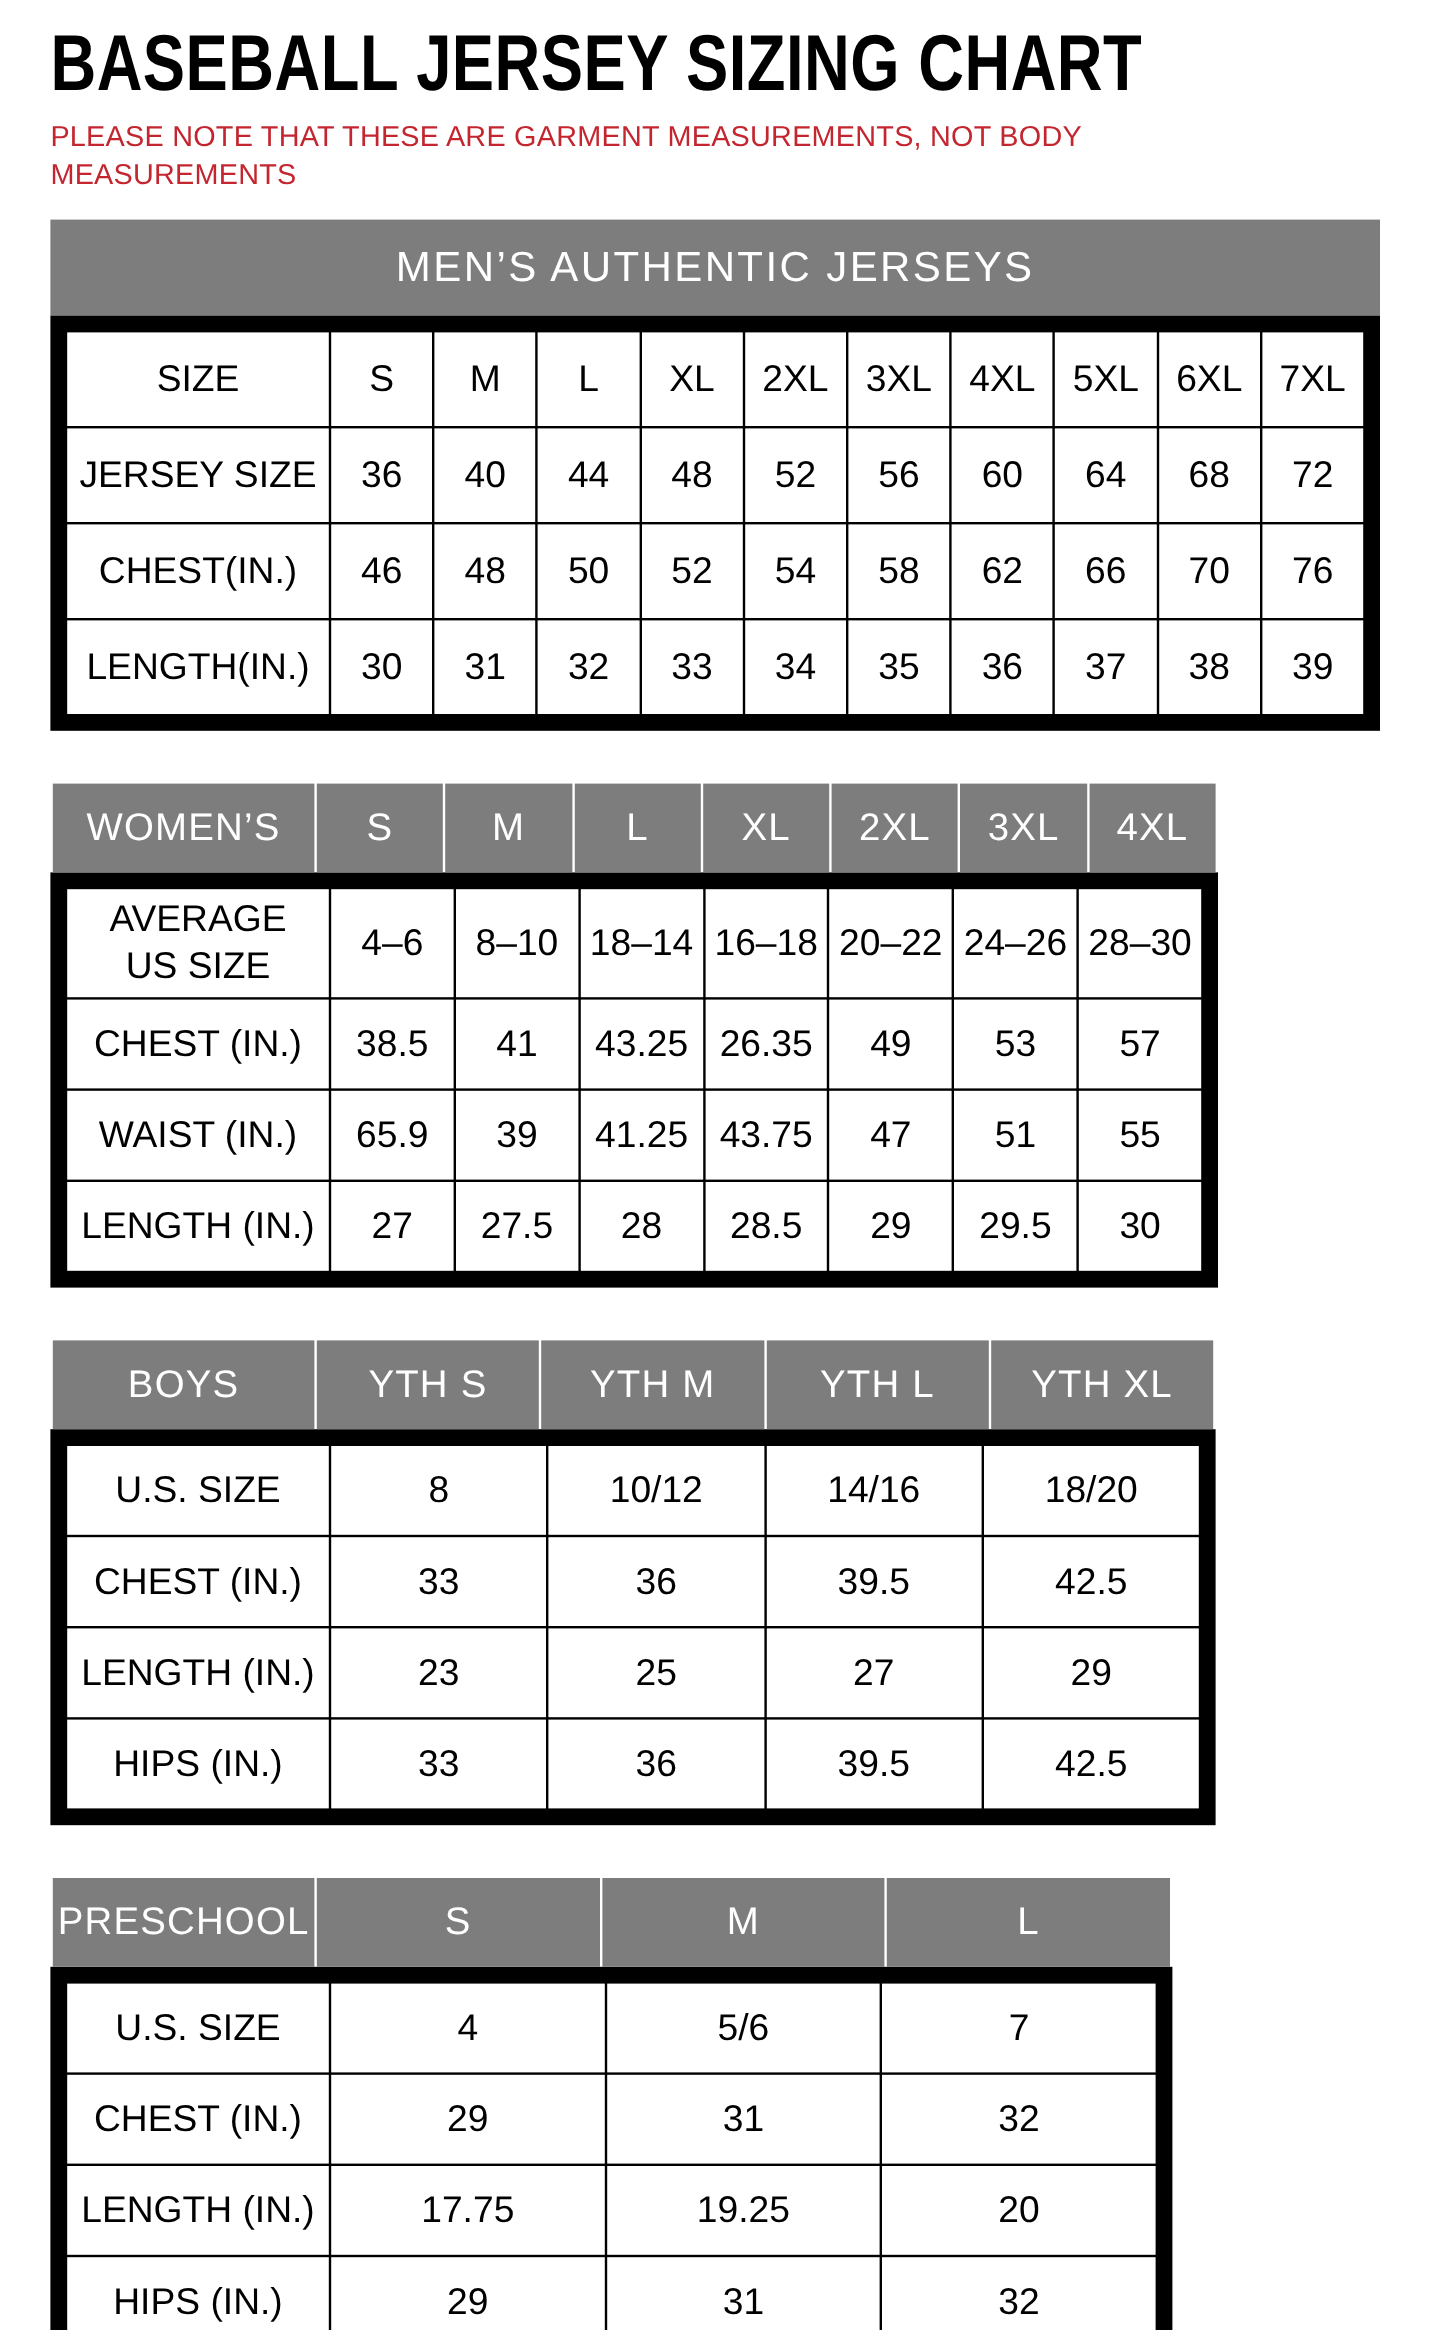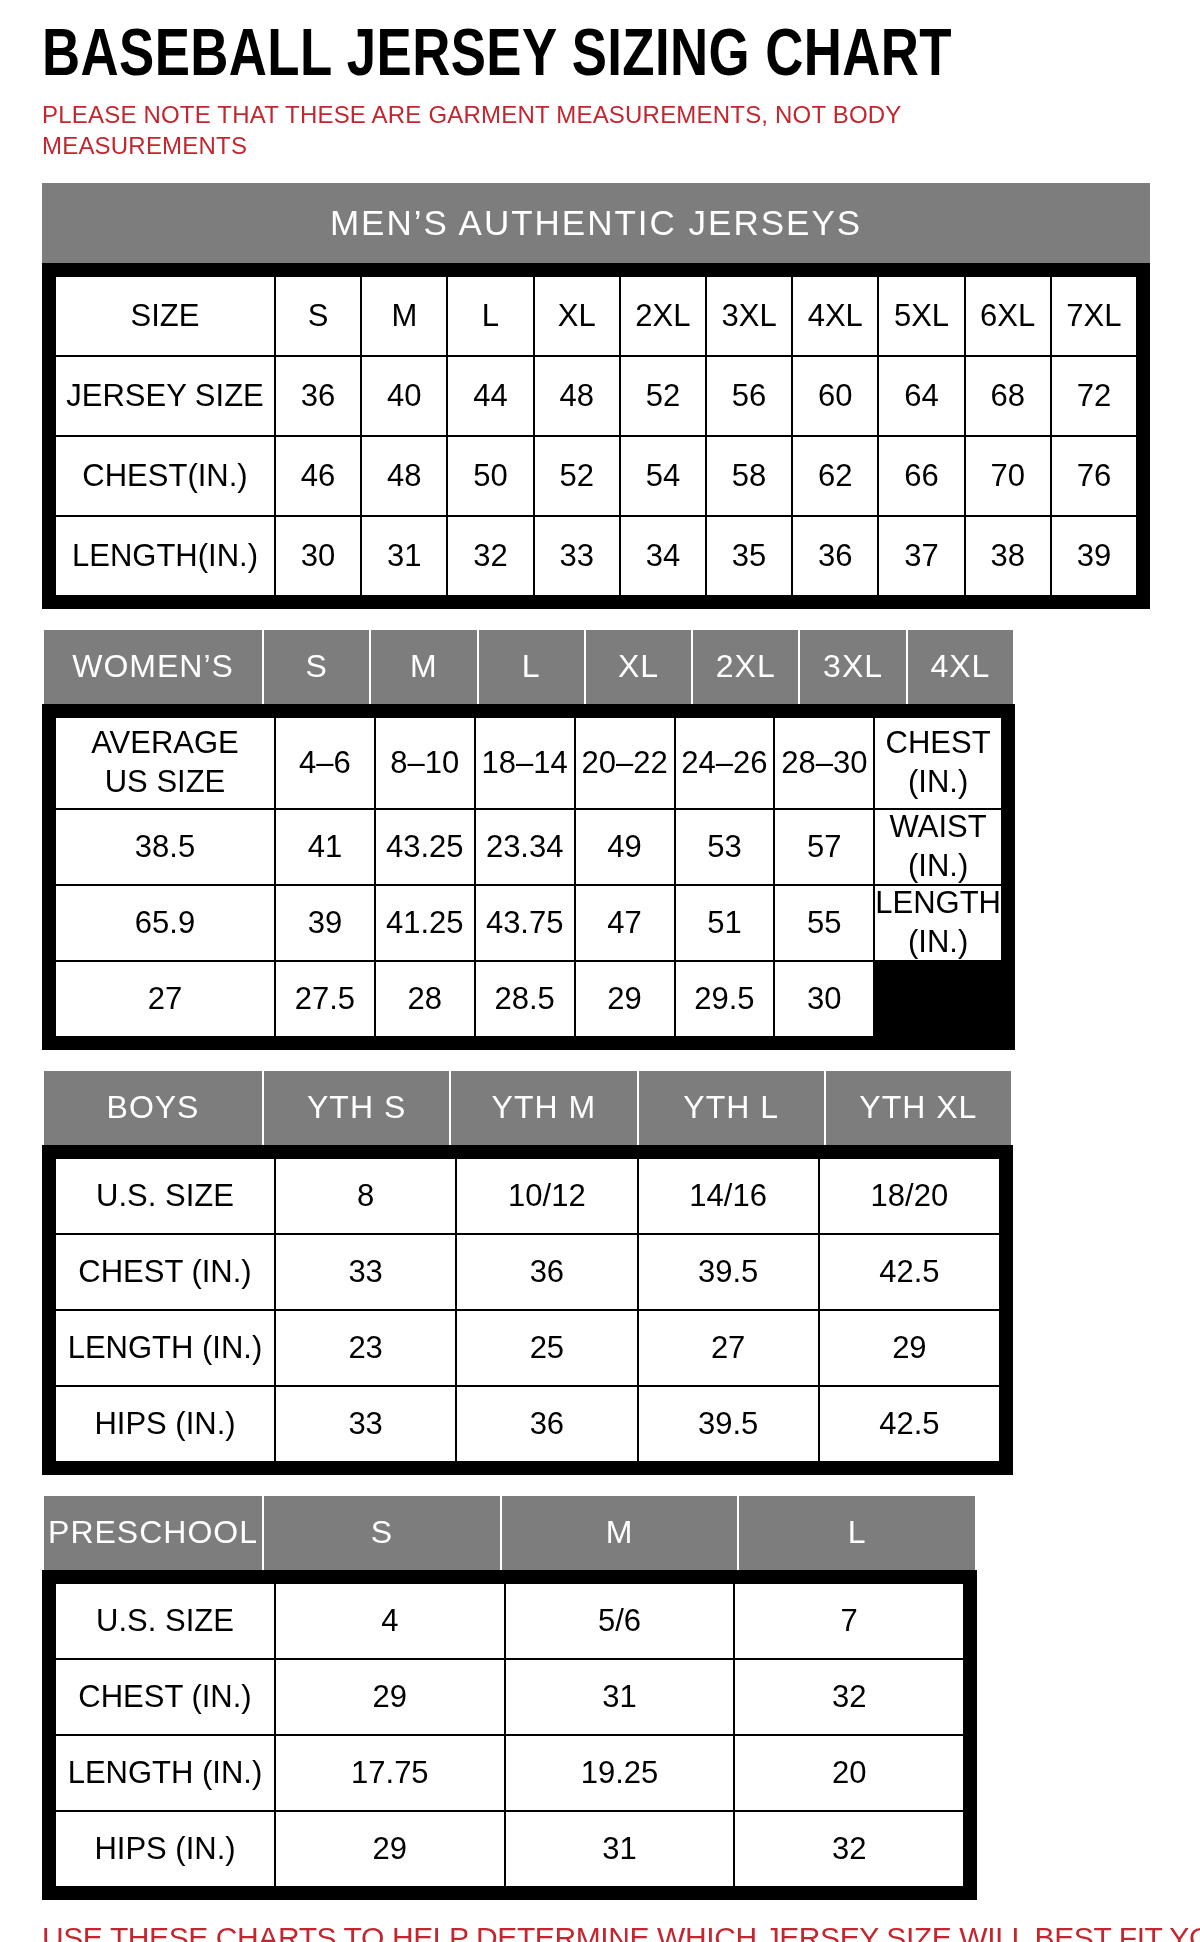--- a/index.html
+++ b/index.html
@@ -36,21 +36,21 @@
   }
   .footer-note {
     color: var(--red, #c42630);
     font-size: 30px;
     letter-spacing: -0.4px;
     white-space: nowrap;
     margin-top: 16px;
   }
 
   
-  .tbl { margin-bottom: 21px; }
+  .tbl { margin-bottom: 44px; }
   .banner {
     height: 80px;
     background: var(--gray, #7d7d7d);
     color: #fff;
     display: flex;
     align-items: center;
     justify-content: center;
     font-size: 35px;
     letter-spacing: 2px;
   }
@@ -184,29 +184,30 @@
       <div class="hcell">2XL</div>
       <div class="hcell">3XL</div>
       <div class="hcell">4XL</div>
     </div>
     <div class="grid">
       <div class="cell">AVERAGE
 US SIZE</div>
       <div class="cell">4–6</div>
       <div class="cell">8–10</div>
       <div class="cell">18–14</div>
+      <div class="cell">16–18</div>
       <div class="cell">20–22</div>
       <div class="cell">24–26</div>
       <div class="cell">28–30</div>
 
       <div class="cell">CHEST (IN.)</div>
       <div class="cell">38.5</div>
       <div class="cell">41</div>
       <div class="cell">43.25</div>
-      <div class="cell">23.34</div>
+      <div class="cell">26.35</div>
       <div class="cell">49</div>
       <div class="cell">53</div>
       <div class="cell">57</div>
 
       <div class="cell">WAIST (IN.)</div>
       <div class="cell">65.9</div>
       <div class="cell">39</div>
       <div class="cell">41.25</div>
       <div class="cell">43.75</div>
       <div class="cell">47</div>

